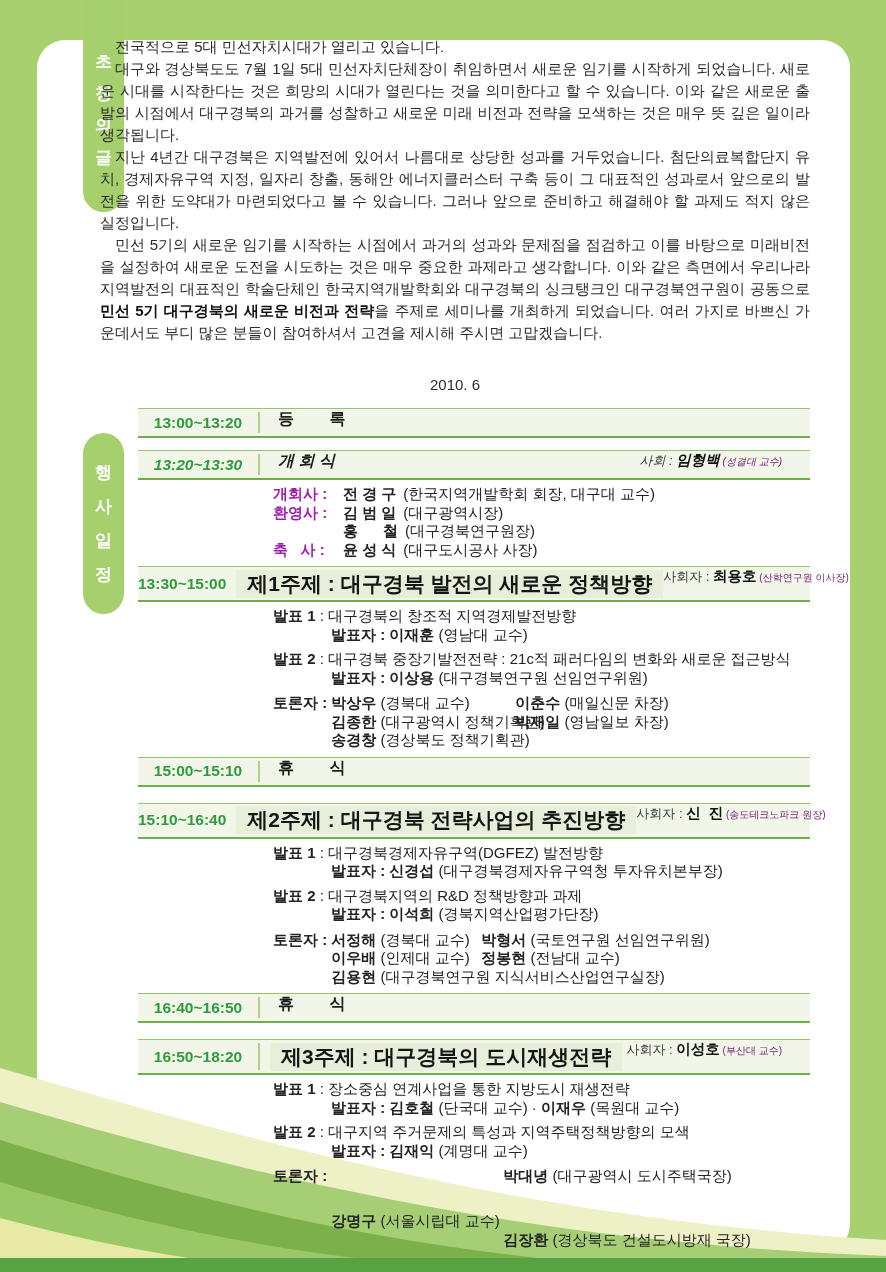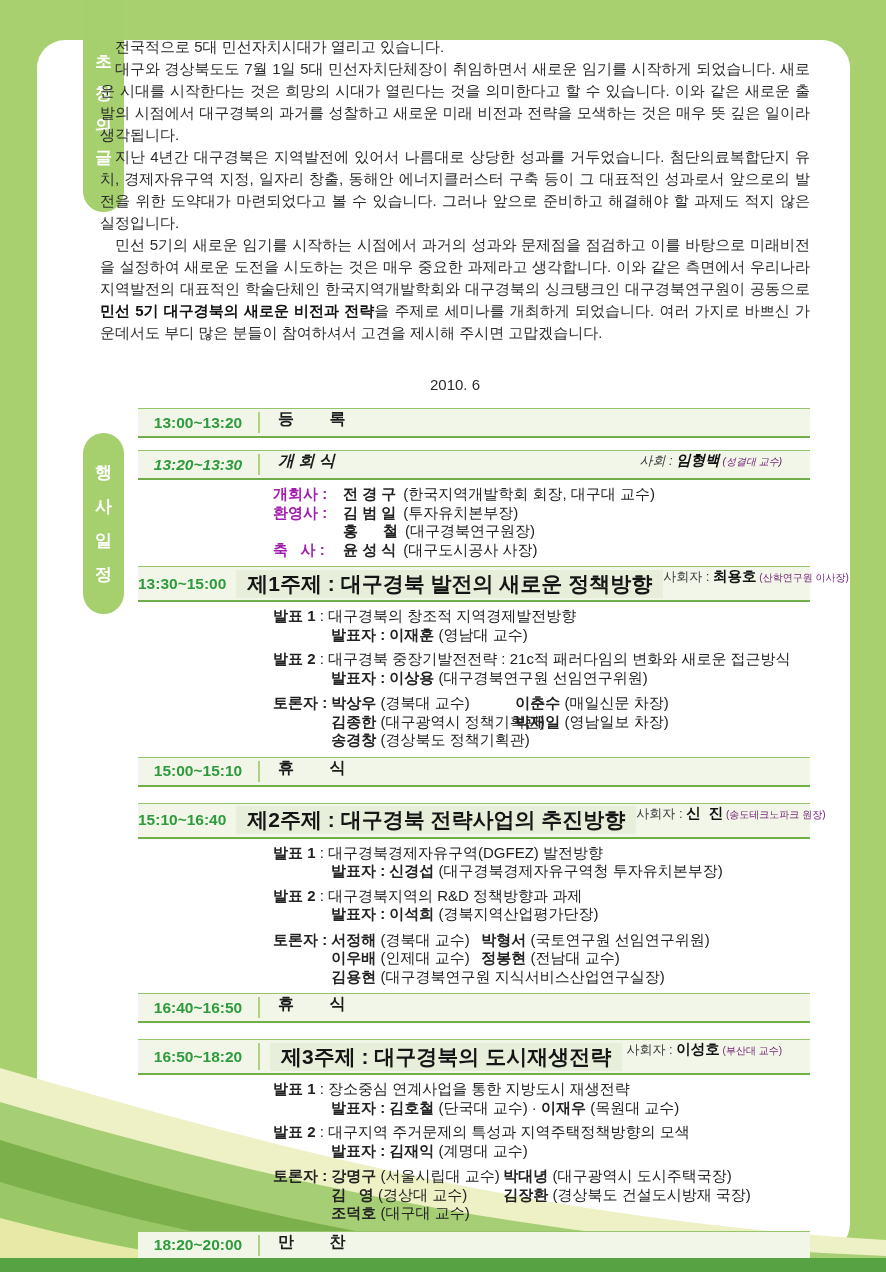--- a/index.html
+++ b/index.html
@@ -68,21 +68,21 @@
   .p-plabel { font-weight:bold; }
   .p-name { font-weight:bold; }
   .disc { display:flex; margin-top:7px; }
   .disc-label { font-weight:bold; white-space:pre; }
   .disc-rows { flex:1; }
   .disc-row { display:flex; }
   .d-cell { display:flex; white-space:pre; }
   .d-name { font-weight:bold; }
   .s3 .d-c1 { width:184px; }
   .s5 .d-c1 { width:150px; }
-  .s7 .d-c1 { width:172px; }
+  .s7 .d-c1 { width:172px;margin-top:45px; }
   .gap12 { margin-top:12px;font-style:italic; }
   .gap16 { margin-top:16px; }
   .gap8  { margin-top:8px; }
 </style>
 </head>
 <body>
 
 <div class="page">
 
   <div class="panel"></div>
@@ -137,21 +137,21 @@
     <div class="band gap12">
       <div class="time">13:20~13:30</div>
       <div class="vline"></div>
       <div class="cell">
         <span class="simple-title">개 회 식</span>
         <span class="mod"><span class="m-label">사회 : </span><span class="m-name">임형백</span><span class="m-affil"> (성결대 교수)</span></span>
       </div>
     </div>
     <div class="details">
       <div class="sp-row"><span class="sp-label">개회사 : </span><span class="sp-name">전 경 구</span><span>(한국지역개발학회 회장, 대구대 교수)</span></div>
-      <div class="sp-row"><span class="sp-label">환영사 : </span><span class="sp-name">김 범 일</span><span>(투자유치본부장)</span></div>
+      <div class="sp-row"><span class="sp-label">환영사 : </span><span class="sp-name">김 범 일</span><span>(대구광역시장)</span></div>
       <div class="sp-row"><span class="sp-label"></span><span class="sp-name">홍      철</span><span>(대구경북연구원장)</span></div>
       <div class="sp-row"><span class="sp-label">축   사 : </span><span class="sp-name">윤 성 식</span><span>(대구도시공사 사장)</span></div>
     </div>
 
     <div class="band">
       <div class="time">13:30~15:00</div>
       <div class="vline"></div>
       <div class="cell" style="padding-left:10px;">
         <span class="topic-chip">제1주제 : 대구경북 발전의 새로운 정책방향</span>
         <span class="mod"><span class="m-label">사회자 : </span><span class="m-name">최용호</span><span class="m-affil"> (산학연구원 이사장)</span></span>

